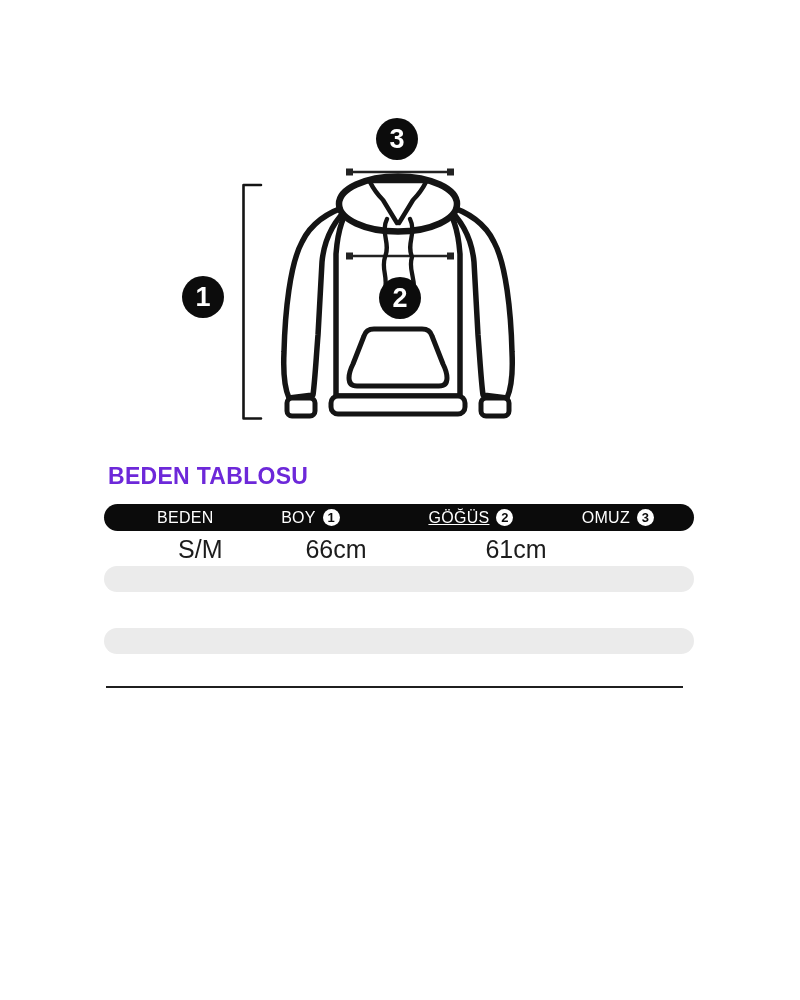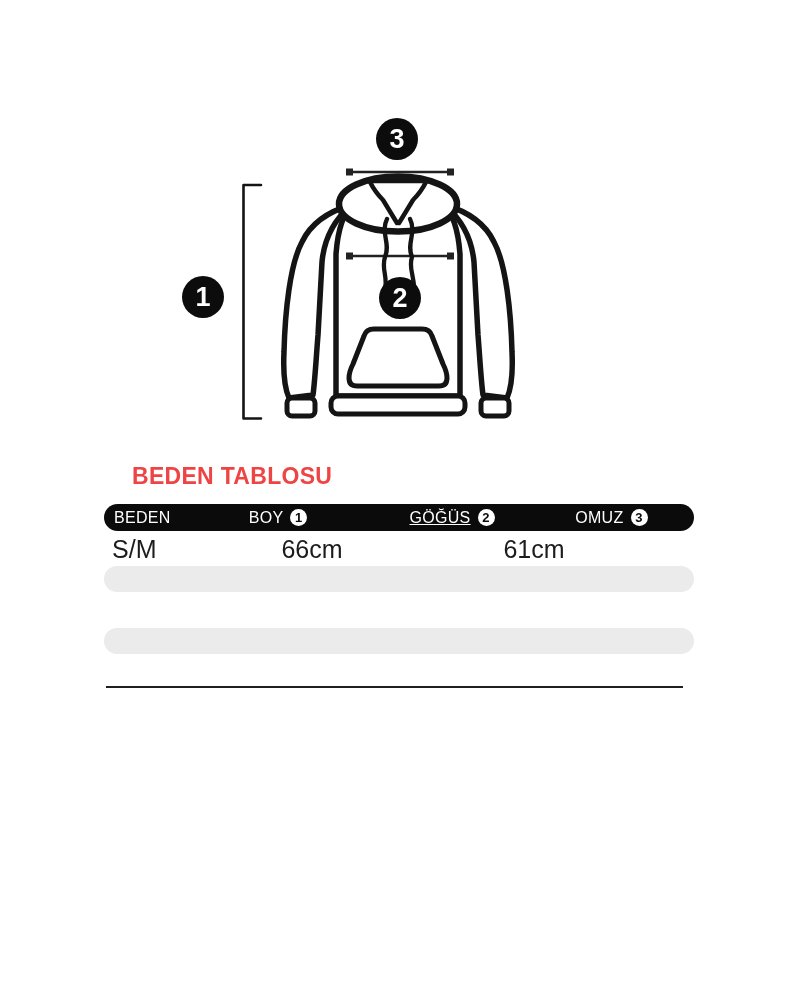--- a/index.html
+++ b/index.html
@@ -8,34 +8,34 @@
 
   
   .art{position:absolute;left:170px;top:95px;width:420px;height:340px;}
   .badge{position:absolute;width:42px;height:42px;border-radius:50%;background:#0c0c0c;color:#ffffff;
          display:flex;align-items:center;justify-content:center;font-size:27px;font-weight:700;line-height:1;}
   .badge-1{left:182px;top:276px;}
   .badge-2{left:379px;top:277px;}
   .badge-3{left:376px;top:118px;}
 
   
-  .tbl-title{position:absolute;left:108px;top:463px;font-size:23px;font-weight:700;letter-spacing:.3px;color:#ef4444;margin-left:24px;}
+  .tbl-title{position:absolute;left:108px;top:463px;font-size:23px;font-weight:700;letter-spacing:.3px;color:#6d28d9;}
   .thead{position:absolute;left:104px;top:504px;width:590px;height:27px;background:#0b0b0b;border-radius:14px;
          display:flex;align-items:center;color:#ffffff;font-size:16px;letter-spacing:.3px;}
-  .row{position:absolute;left:96px;width:590px;height:28px;display:flex;align-items:center;
-       font-size:25px;color:#1c1c1c;gap:42px;}
+  .row{position:absolute;left:116px;width:590px;height:28px;display:flex;align-items:center;
+       font-size:25px;color:#1c1c1c;}
   .row-1{top:535px;}
   .row-2{top:596px;}
   .band{position:absolute;left:104px;width:590px;height:26px;background:#ebebeb;border-radius:13px;}
   .band-1{top:566px;}
   .band-2{top:628px;}
   .rule{position:absolute;left:106px;top:686px;width:577px;height:2px;background:#1f1f1f;}
 
   .col{display:flex;align-items:center;justify-content:center;gap:7px;box-sizing:border-box;}
-  .c1{width:13%;}
+  .c1{width:13%;margin-left:46px;}
   .c2{width:33%;align-items:center;}
   .c3{width:26%;text-decoration:underline;}
   .c4{width:28%;align-items:center;}
   .hbadge{width:17px;height:17px;border-radius:50%;background:#ffffff;color:#0b0b0b;
           font-size:13px;font-weight:700;display:flex;align-items:center;justify-content:center;line-height:1;}
 </style>
 </head>
 <body>
 
 <div class="stage">

